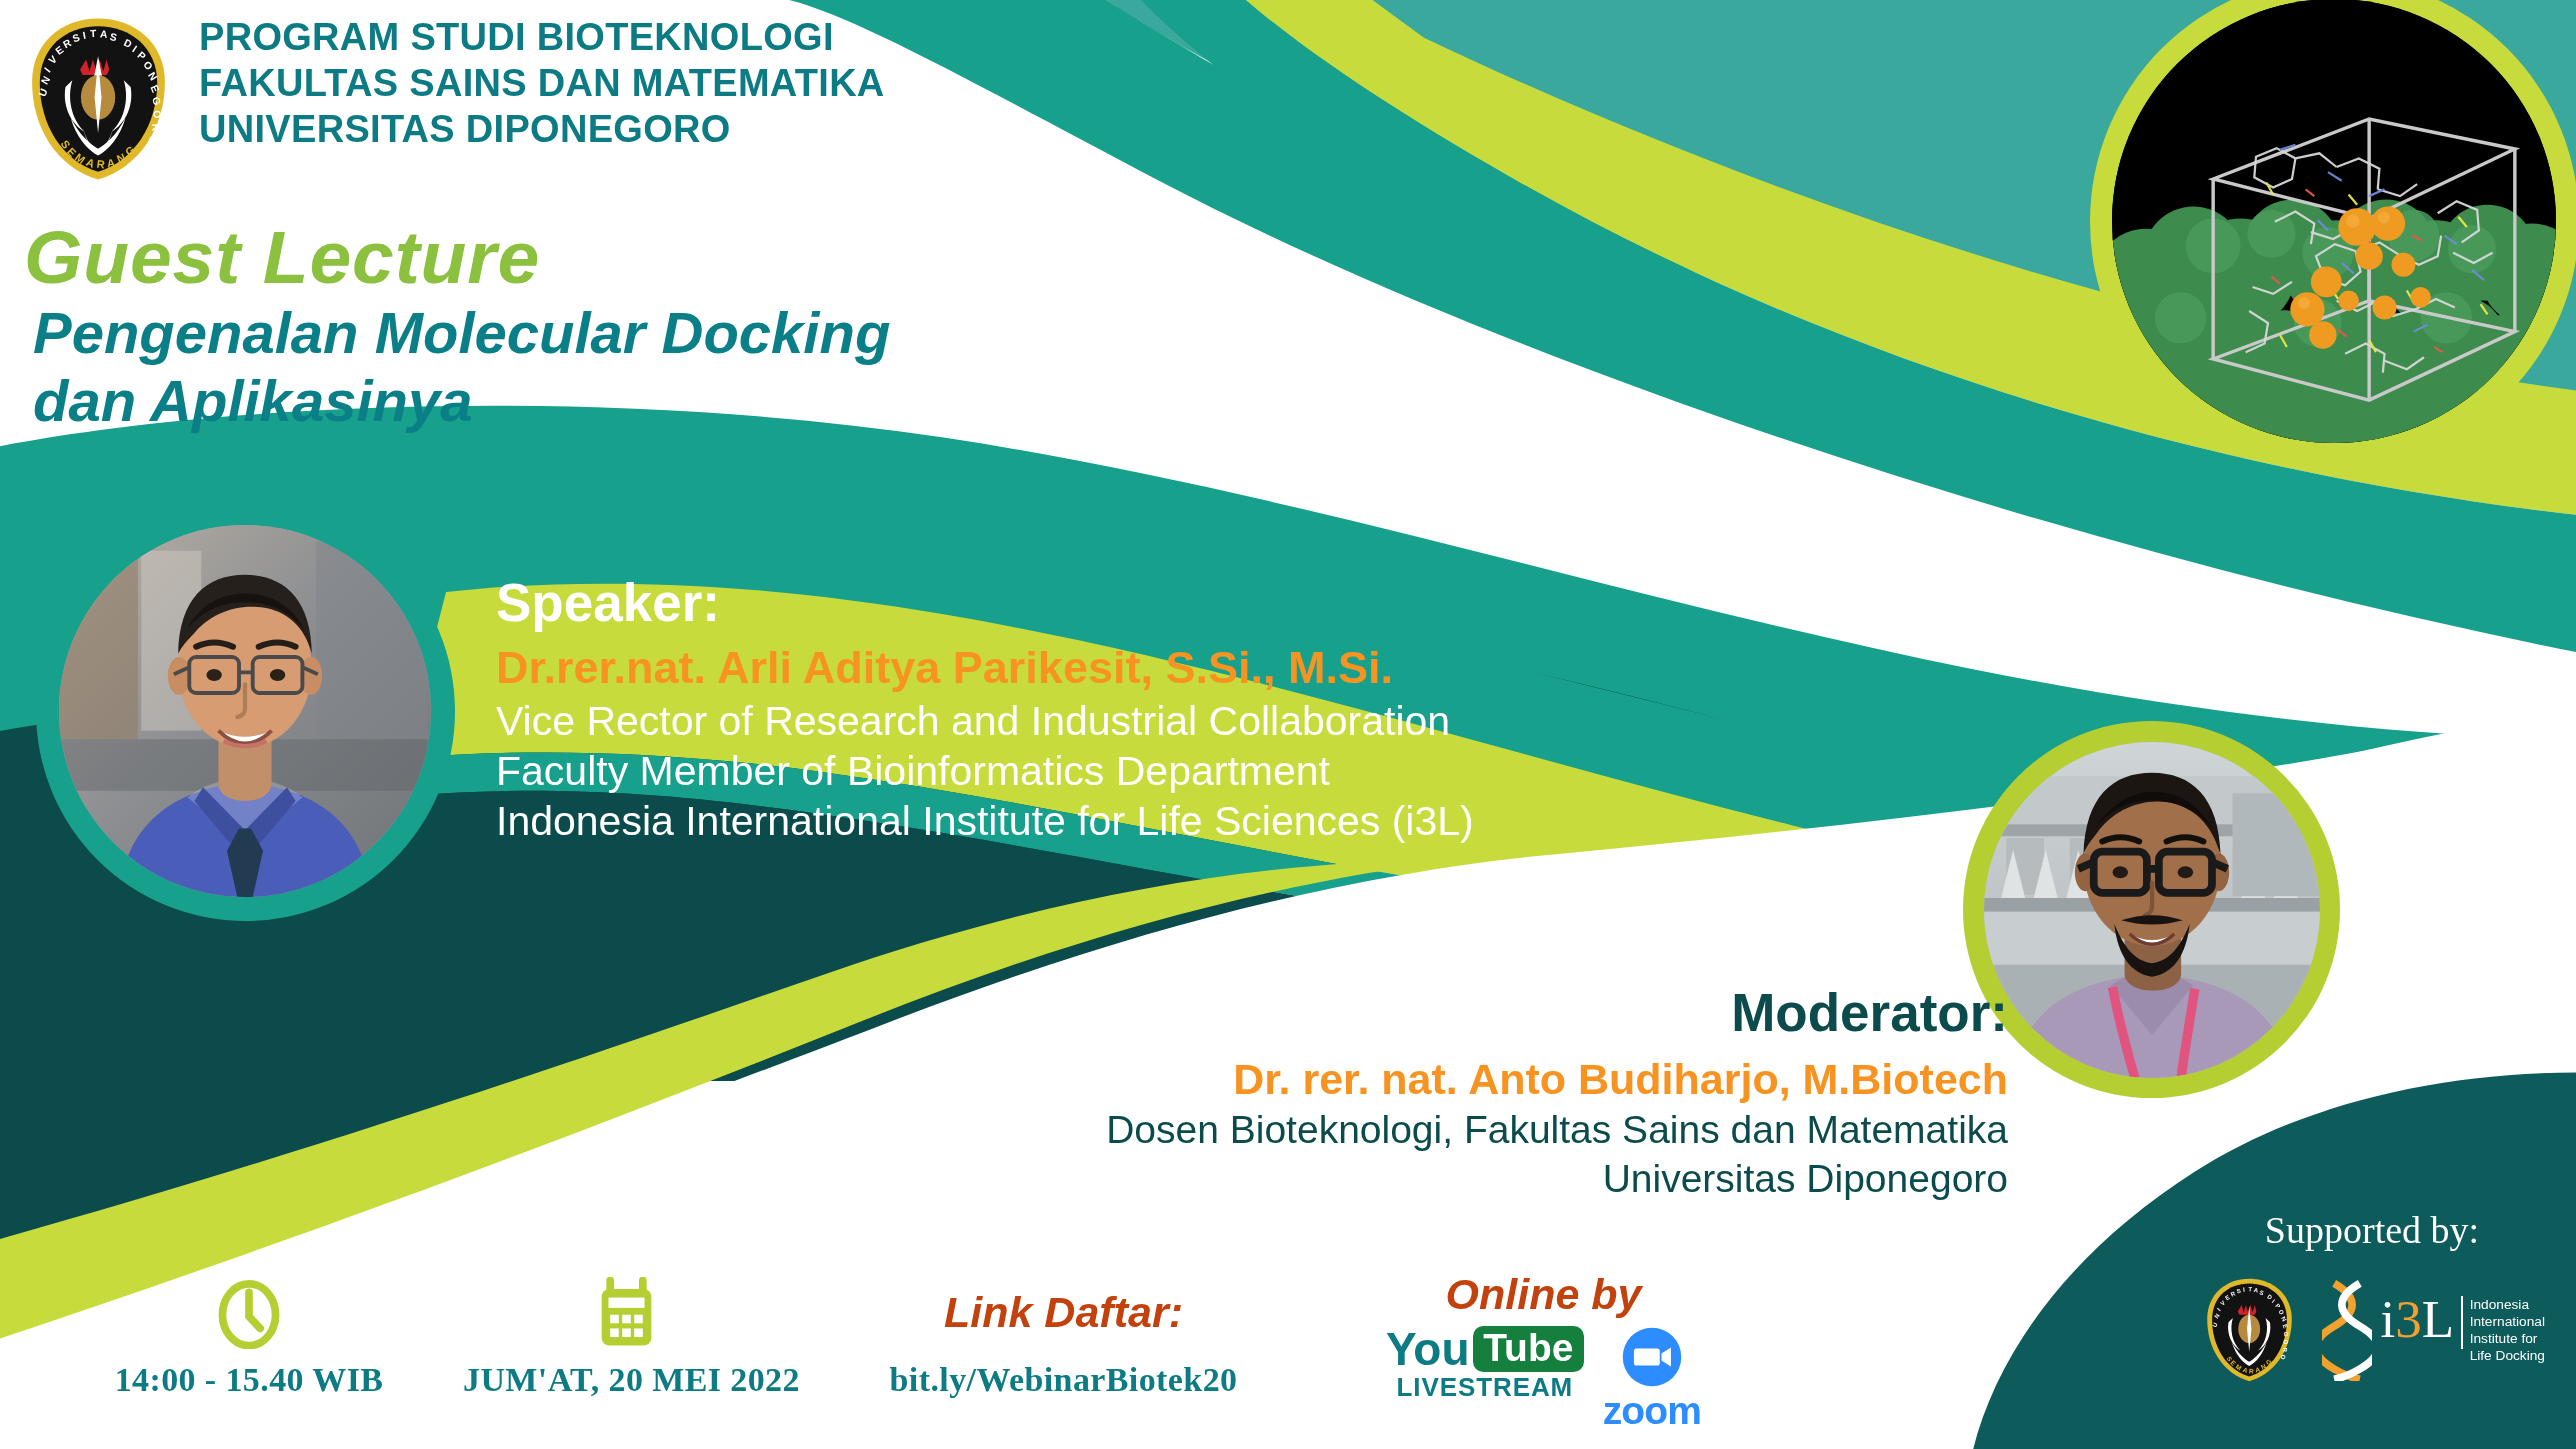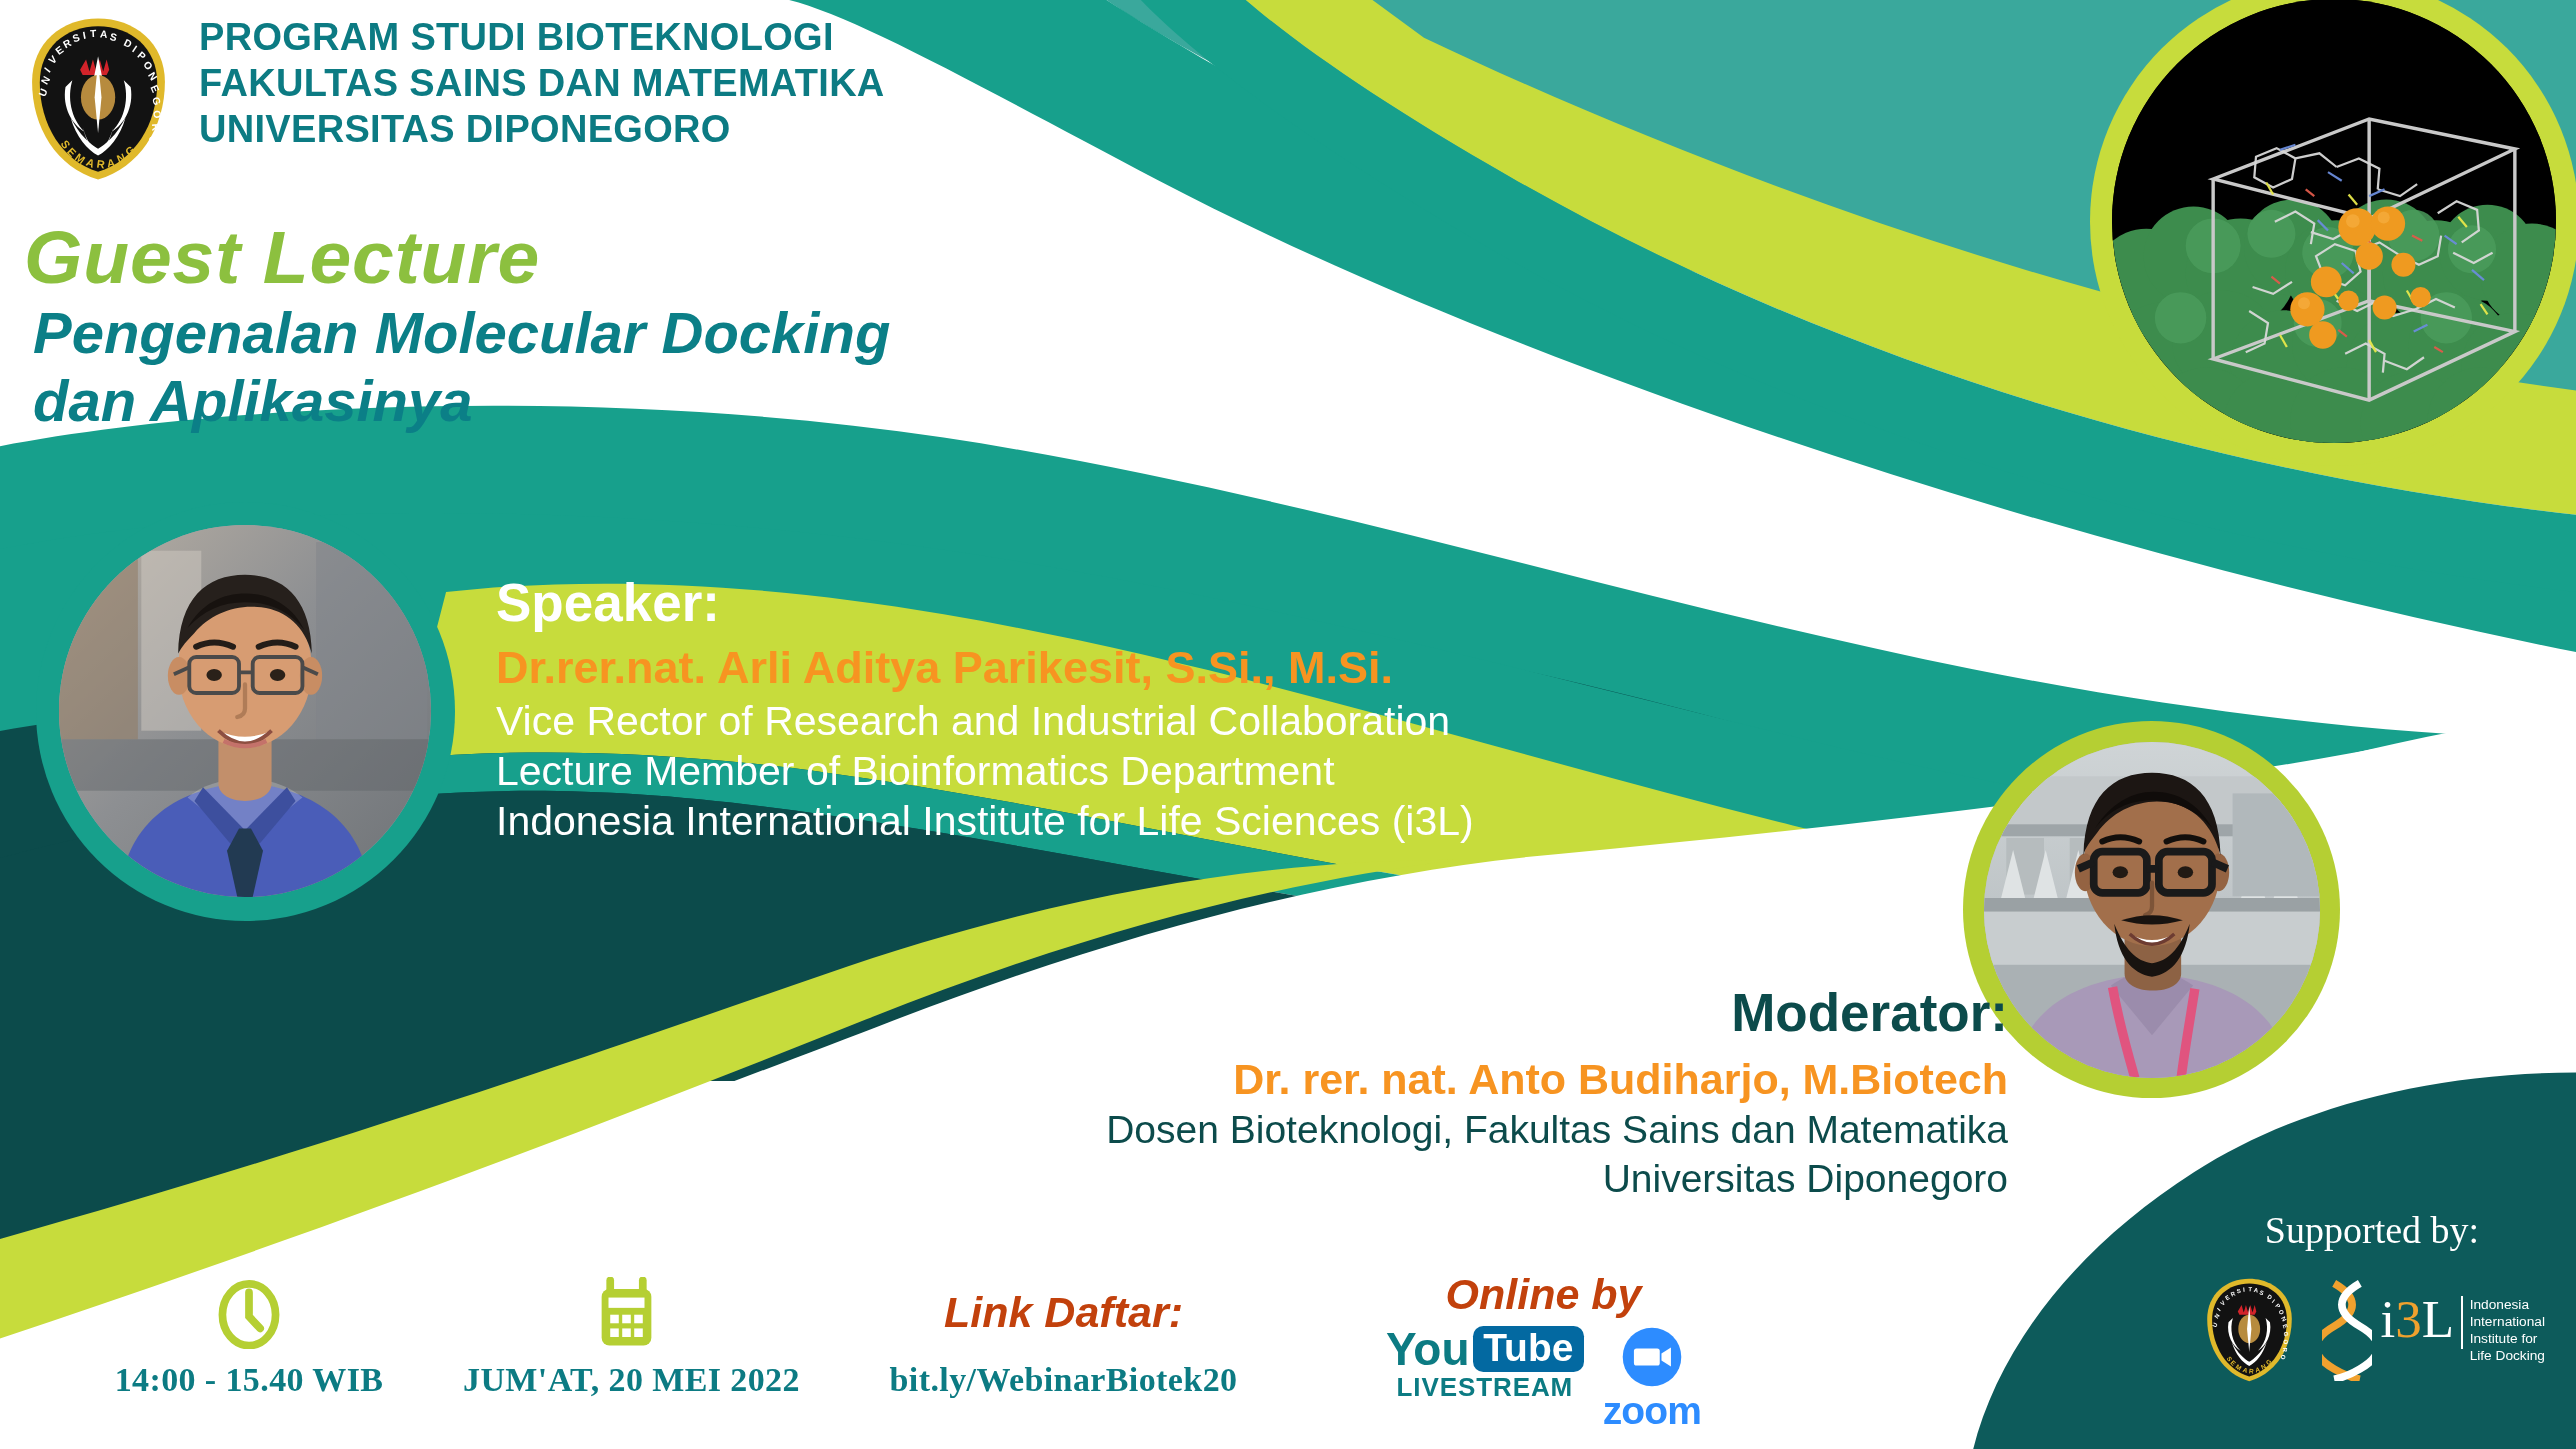--- a/index.html
+++ b/index.html
@@ -453,21 +453,21 @@
         <path d="M186 240 Q217 270 248 240" stroke="#8d4f41" stroke-width="4.5" fill="none"></path>
         <path d="M192 252 Q217 264 242 252" stroke="#c4726a" stroke-width="5" fill="none"></path>
       </svg>
     </div>
   </div>
 
   <div class="spk-blk">
     <div class="spk-label">Speaker:</div>
     <div class="spk-name">Dr.rer.nat. Arli Aditya Parikesit, S.Si., M.Si.</div>
     <div class="spk-line">Vice Rector of Research and Industrial Collaboration</div>
-    <div class="spk-line">Lecture Member of Bioinformatics Department</div>
+    <div class="spk-line">Faculty Member of Bioinformatics Department</div>
     <div class="spk-line">Indonesia International Institute for Life Sciences (i3L)</div>
   </div>
 
   <div class="mod-wrap">
     <div class="mod-ring"></div>
     <div class="mod-inner">
       <svg width="336" height="336" viewBox="0 0 392 392">
         <defs>
           <linearGradient id="bgM" x1="0" y1="0" x2="0" y2="1">
             <stop offset="0" stop-color="#cfd4d6"></stop>
@@ -581,21 +581,21 @@
 
   <div class="foot-item" style="left:1372px;top:1268px;width:343px;">
     <div class="foot-icon" style="align-items:center;height:53px;">
       <span class="foot-head">Online by</span>
     </div>
     <div style="display:flex;align-items:flex-start;justify-content:center;gap:19px;margin-top:5.1px;">
 
       <div style="text-align:center;">
         <div style="display:flex;align-items:flex-end;gap:3.4px;">
           <span style="font-size:46px;font-weight:bold;color:#0c7b83;line-height:1;">You</span>
-          <span style="background:#0369a1;color:#fff;font-size:39px;font-weight:bold;
+          <span style="background:#15803d;color:#fff;font-size:39px;font-weight:bold;
                        padding:1.7px 10.3px 5.1px;border-radius:10.3px;line-height:1;">Tube</span>
         </div>
         <div class="yt-txt">LIVESTREAM</div>
       </div>
 
       <div style="text-align:center;">
         <svg width="62" height="62" viewBox="0 0 72 72">
           <circle cx="36" cy="36" r="34" fill="#2d8cff"></circle>
           <path d="M18 26 h24 a3 3 0 0 1 3 3 v14 a3 3 0 0 1 -3 3 h-24
                    a3 3 0 0 1 -3 -3 v-14 a3 3 0 0 1 3 -3 Z" fill="#fff"></path>

